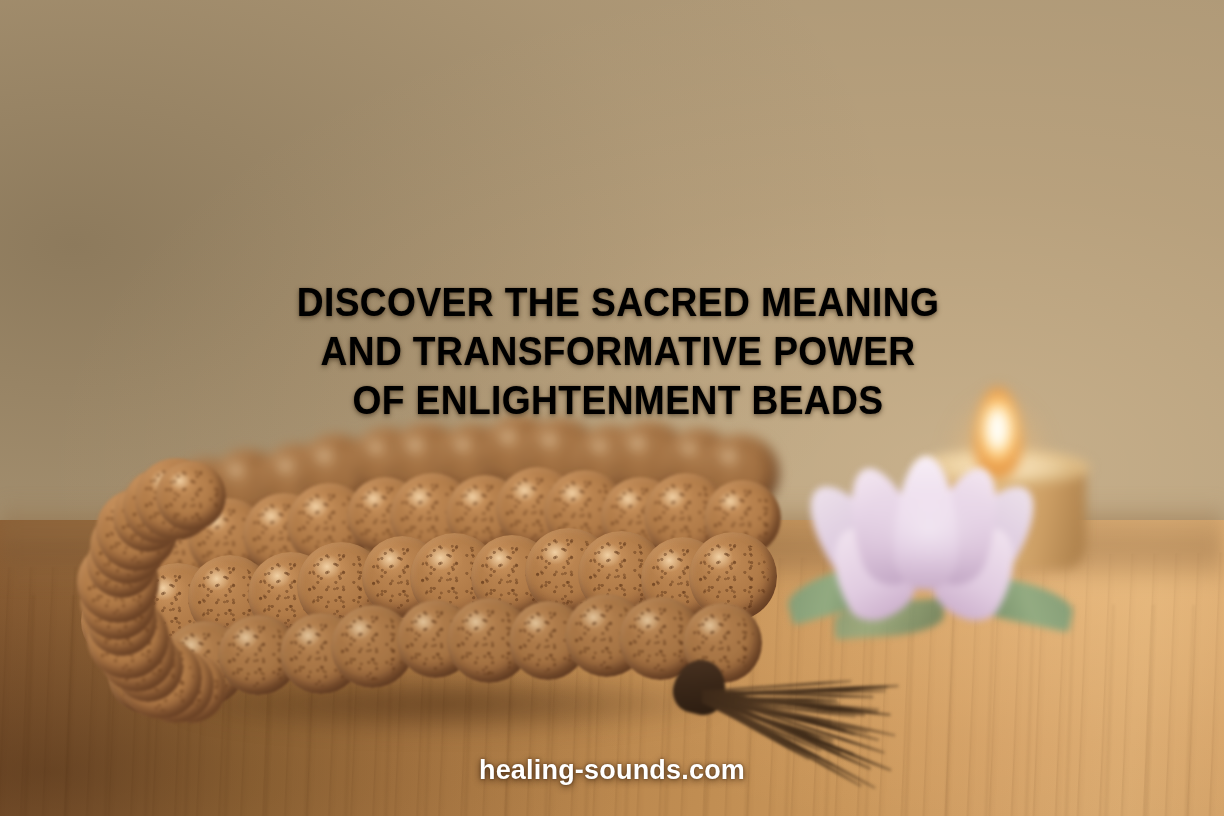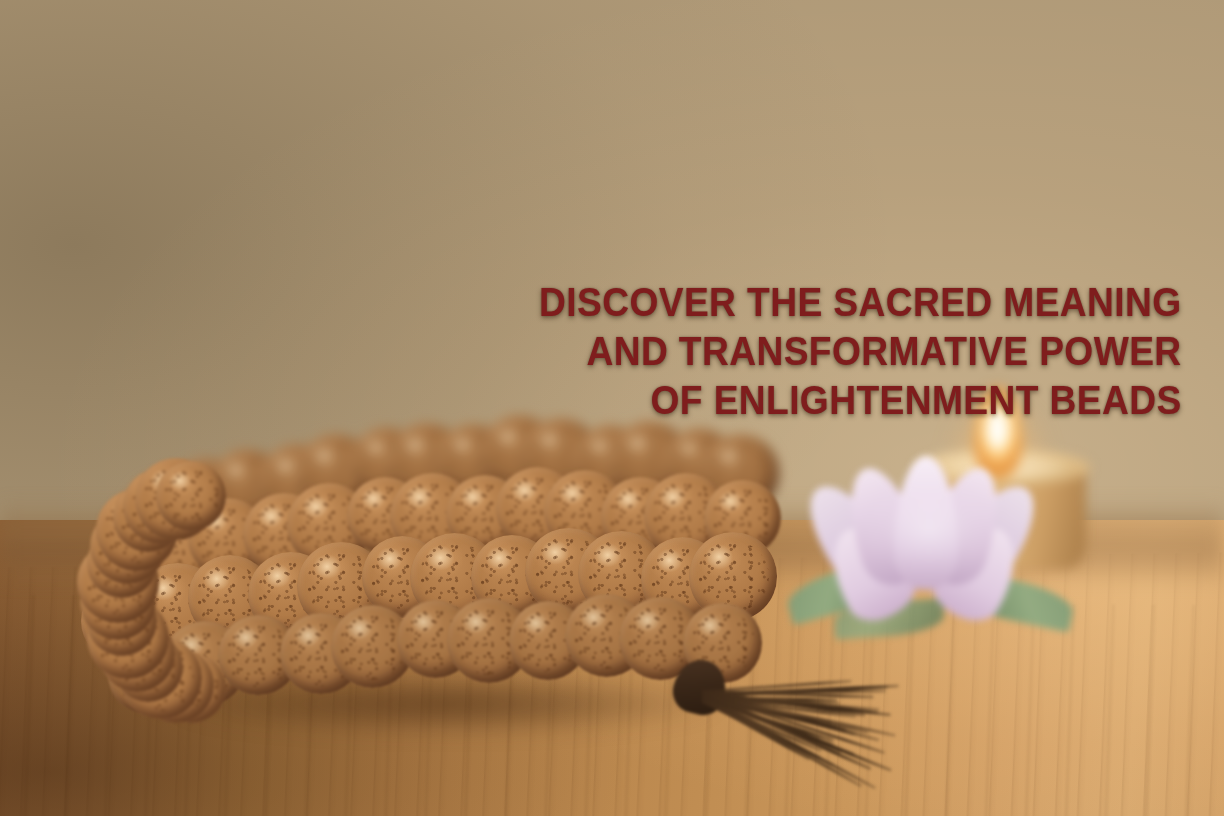--- a/index.html
+++ b/index.html
@@ -321,22 +321,22 @@
     white-space: nowrap;
     text-shadow: 0 2px 5px rgba(70,48,90,0.35);
     transform: scaleX(0.94);
   }
 
   .subtitle {
     position: absolute;
     left: 0;
     top: 278px;
     width: 100%;
-    text-align: right;
-    color: #7f1d1d;
+    text-align: center;
+    color: #000000;
     font-size: 40px;
     font-weight: bold;
     letter-spacing: 0.4px;
     line-height: 49px;
     text-shadow: 0 2px 6px rgba(48,32,14,0.55), 0 0 2px rgba(48,32,14,0.35);
     padding-left: 12px;
   }
   .subtitle > div { transform: scaleX(0.93); }
 
   .footer {
@@ -510,14 +510,15 @@
       </div>
   </div>
 
 
   <div class="subtitle">
     <div>DISCOVER THE SACRED MEANING</div>
     <div>AND TRANSFORMATIVE POWER</div>
     <div>OF ENLIGHTENMENT BEADS</div>
   </div>
 
+  <div class="footer">healing-sounds.com</div>
 
 </div>
 
 </body></html>

